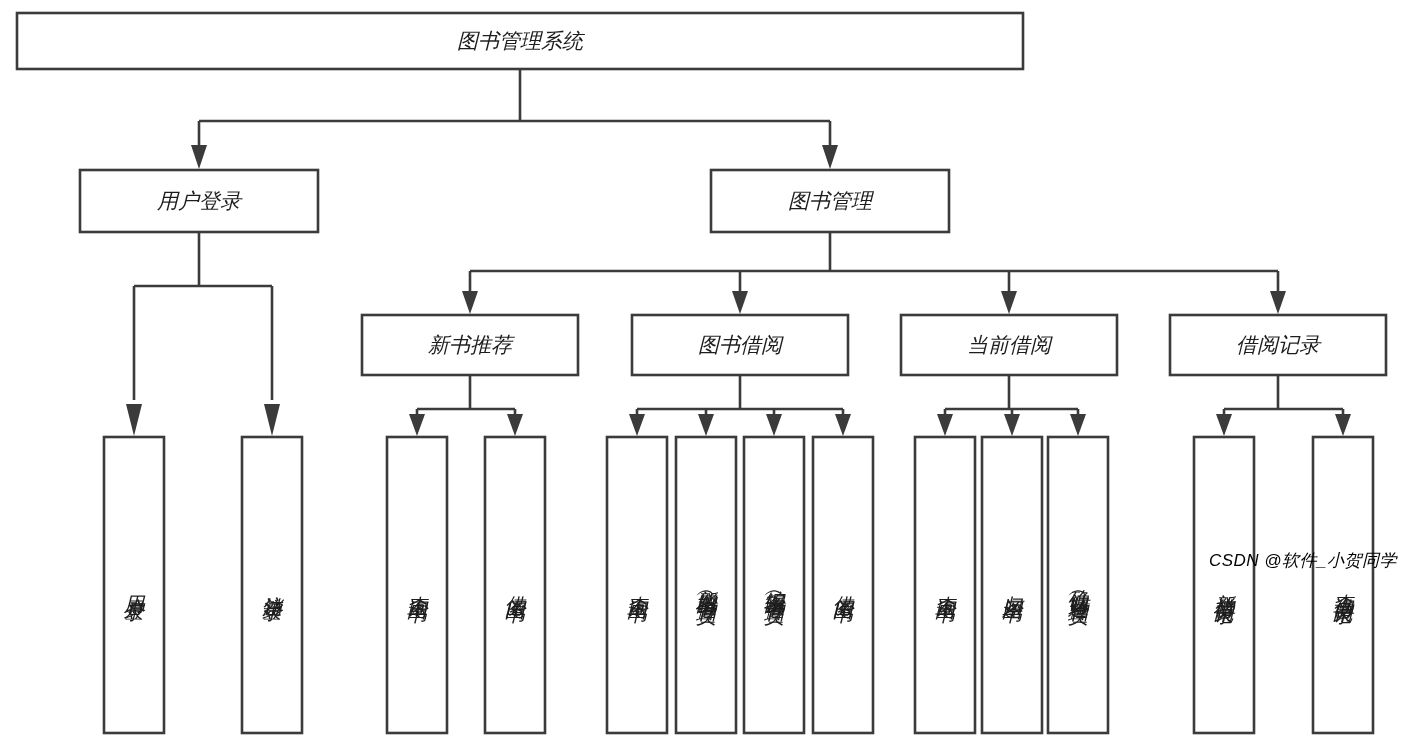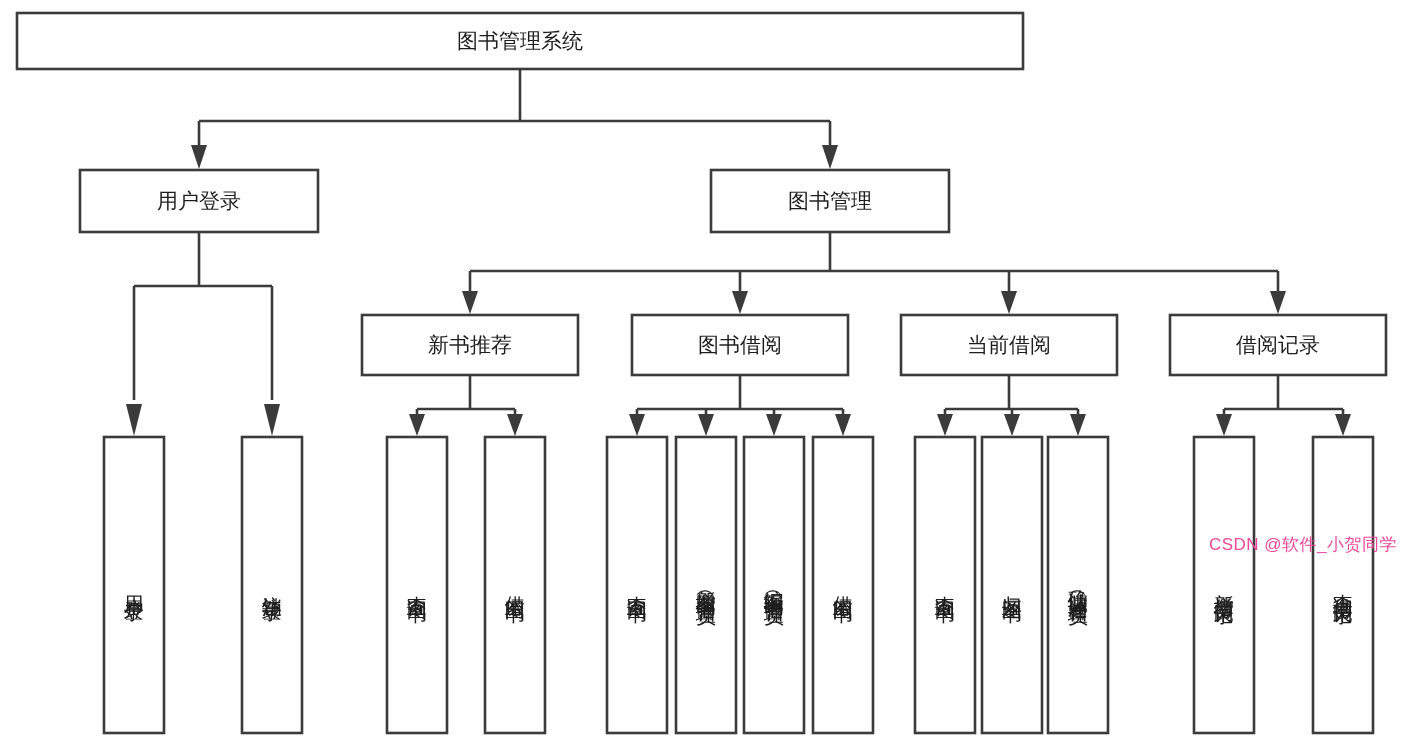--- a/index.html
+++ b/index.html
@@ -13,20 +13,21 @@
     font-family: "Liberation Sans", "DejaVu Sans", sans-serif;
     overflow: hidden;
     position: relative;
   }
   #diagram-root {
     position: absolute;
     left: 0;
     top: 0;
     width: 1405px;
     height: 576px;
+    font-style: italic;
   }
   svg.diagram {
     display: block;
     width: 1405px;
     height: 747px;
   }
   .node-box {
     fill: #ffffff;
     stroke: #3b3b3b;
     stroke-width: 2.6;
@@ -61,24 +62,24 @@
     display: flex;
     align-items: center;
     justify-content: center;
     text-align: center;
     white-space: nowrap;
     pointer-events: none;
   }
   .watermark {
     position: absolute;
     right: 8px;
-    bottom: 20px;
+    bottom: 4px;
     font-family: "Liberation Sans", "DejaVu Sans", sans-serif;
     font-size: 17px;
-    color: #ec4899;
+    color: #000000;
     letter-spacing: 0.5px;
     white-space: nowrap;
   }
 </style>
 </head>
 <body>
 
 <div id="diagram-root">
   <svg class="diagram" viewBox="0 0 1405 747" xmlns="http://www.w3.org/2000/svg">
 

